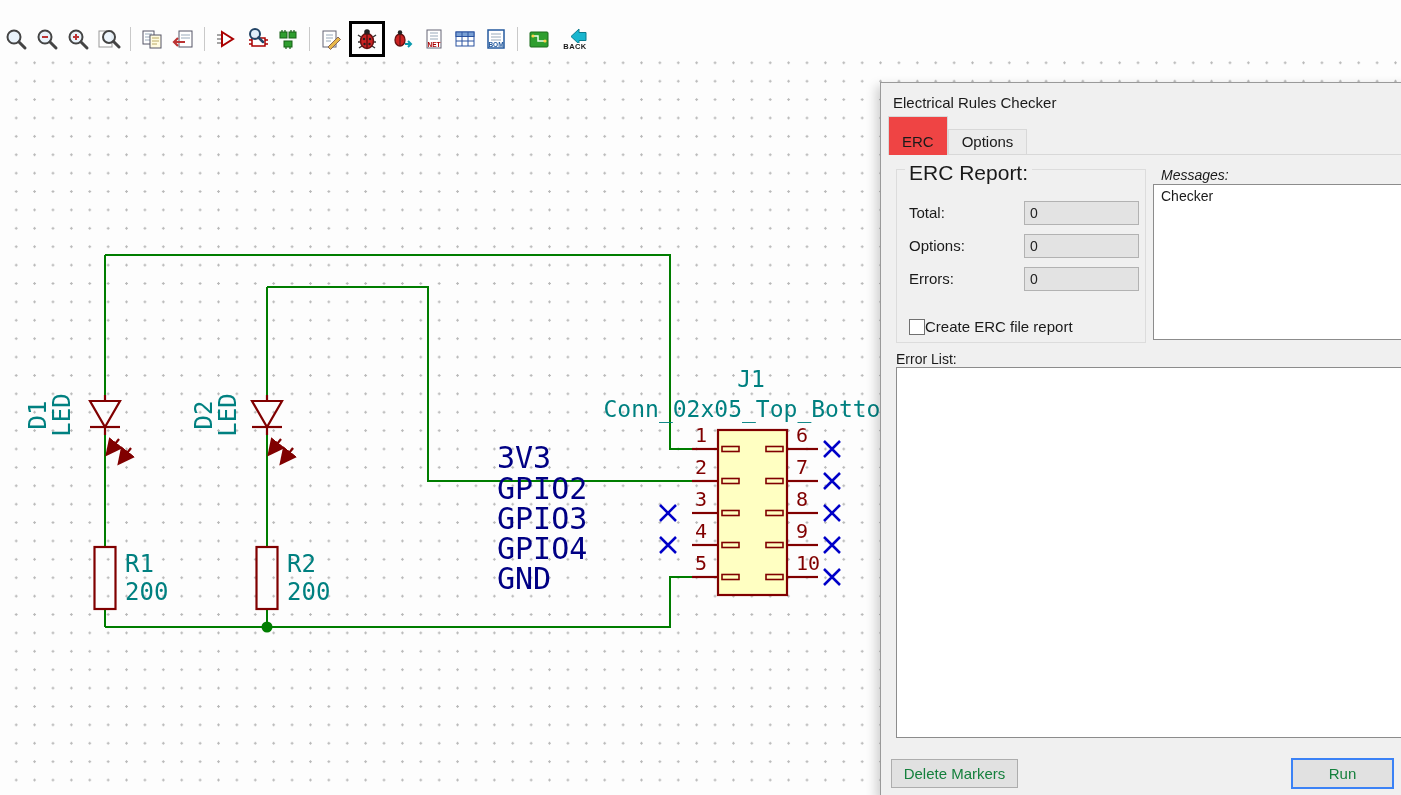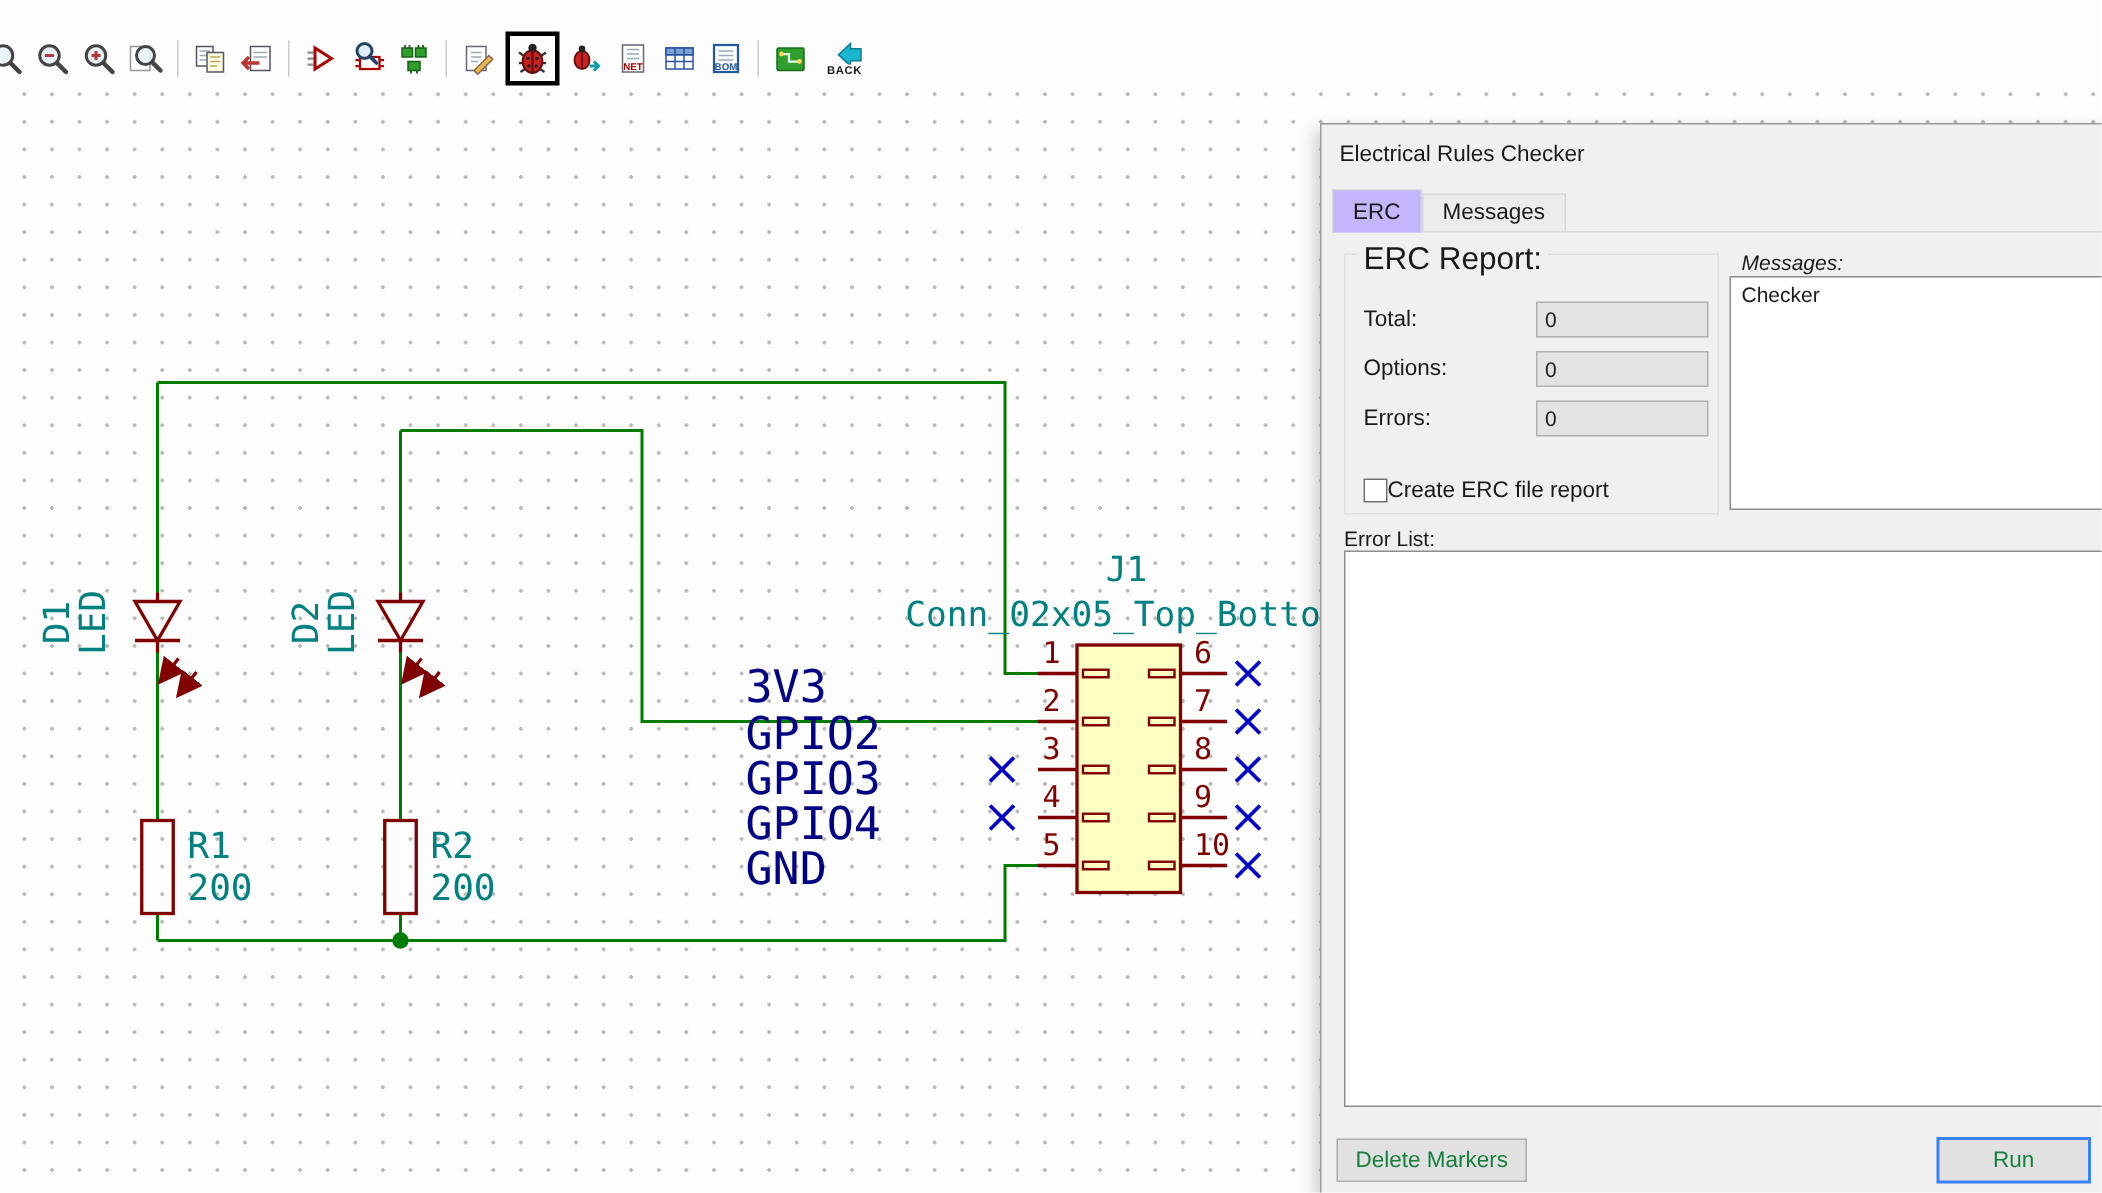--- a/index.html
+++ b/index.html
@@ -1,21 +1,21 @@
 <!DOCTYPE html>
 <html><head>
 <meta charset="utf-8">
 <style>
   html,body{margin:0;padding:0;}
   body{width:1401px;height:795px;overflow:hidden;position:relative;background:#fff;
        font-family:"Liberation Sans",sans-serif;color:#1a1a1a;}
 
   
   .toolbar{position:absolute;top:0;left:0;width:100%;height:60px;background:#fdfdfd;}
-  .tb-row{position:absolute;left:4px;bottom:3px;display:flex;align-items:center;gap:5px;}
+  .tb-row{position:absolute;left:16px;bottom:3px;display:flex;align-items:center;gap:5px;}
   .tbi{width:26px;height:26px;display:flex;align-items:center;justify-content:center;flex:0 0 auto;}
   .tbi.cut{margin-left:-13px;}
   .tb-sep{width:1px;height:24px;background:#c9c9c9;margin:0 3px;flex:0 0 auto;}
   .erc-hl{border:3px solid #000;padding:2px;display:flex;flex:0 0 auto;background:#fdfdfd;}
   .tbi-back{display:flex;flex-direction:column;align-items:center;width:36px;flex:0 0 auto;}
   .tbi-back .txt{font-size:7.5px;font-weight:bold;letter-spacing:.4px;line-height:8px;}
 
   
   .canvas{position:absolute;top:60px;left:0;width:1401px;height:735px;background-color:#fdfdfd;
           background-image:radial-gradient(circle,#b9b9b9 1.1px,transparent 1.4px);
@@ -27,21 +27,21 @@
   .t-j1{font:23px "DejaVu Sans Mono",monospace;fill:#008080;}
 
   
   .dialog{position:absolute;left:880px;top:82px;width:540px;height:713px;background:#f0f0f0;
           border:1px solid #9a9a9a;box-shadow:-4px 4px 10px rgba(0,0,0,.18);}
   .dlg-title{position:absolute;top:11px;left:12px;font-size:15px;}
   .tabs{position:absolute;top:43px;left:7px;right:0;height:28px;display:flex;align-items:flex-end;
         border-bottom:1px solid #d8d8d8;}
   .tab{padding:3px 13px 4px;border:1px solid #d8d8d8;border-bottom:none;background:#ececec;
        font-size:15px;cursor:default;}
-  .tab.active{background:#c4b5fd;padding-top:6px;padding-bottom:5px;margin-bottom:-1px;margin-top:36px;}
+  .tab.active{background:#ef4444;padding-top:16px;padding-bottom:5px;margin-bottom:-1px;margin-top:36px;}
   .groupbox{position:absolute;left:15px;top:86px;width:248px;height:172px;border:1px solid #dcdcdc;}
   .grouplabel{position:absolute;top:-9px;left:8px;background:#f0f0f0;padding:0 4px;font-size:21px;}
   .frow{position:absolute;left:0;height:26px;width:100%;}
   .flabel{position:absolute;left:12px;line-height:26px;font-size:15px;}
   .ffield{position:absolute;left:127px;top:1px;width:108px;height:22px;background:#e3e3e3;
           border:1px solid #b2b2b2;font-size:14px;line-height:22px;padding-left:5px;color:#222;}
   .cbrow{position:absolute;left:12px;top:148px;display:flex;align-items:center;gap:0;font-size:15px;}
   .cb{width:14px;height:14px;background:#fff;border:1px solid #707070;flex:0 0 auto;}
   .small-label{position:absolute;font-size:14px;}
   .msg-box{position:absolute;left:272px;top:101px;width:254px;height:156px;background:#fff;
@@ -311,21 +311,21 @@
       <span class="txt">BACK</span>
     </span>
   </div>
 </div>
 
 <div class="dialog">
   <div class="dlg-title">Electrical Rules Checker</div>
 
   <div class="tabs">
     <div class="tab active">ERC</div>
-    <div class="tab">Messages</div>
+    <div class="tab">Options</div>
   </div>
 
   <div class="groupbox">
     <span class="grouplabel">ERC Report:</span>
     <div class="frow" style="top:30px;">
       <span class="flabel">Total:</span>
       <div class="ffield">0</div>
     </div>
     <div class="frow" style="top:63px;">
       <span class="flabel">Options:</span>

